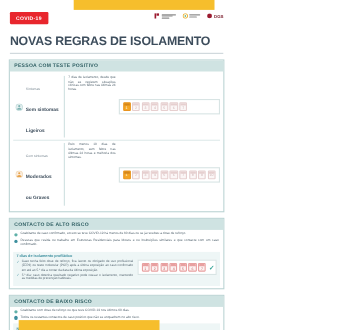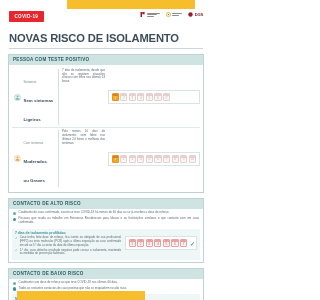--- a/index.html
+++ b/index.html
@@ -155,21 +155,21 @@
       <div class="logo">
         <svg class="logo-mark" viewBox="0 0 10 10">
           <circle cx="5" cy="5" r="4.4" fill="#9b1b30"></circle>
         </svg>
         <span class="logo-txt">DGS</span>
       </div>
 
     </div>
   </div>
 
-  <div class="title">NOVAS RISCO DE ISOLAMENTO</div>
+  <div class="title">NOVAS REGRAS DE ISOLAMENTO</div>
   <div class="title-rule"></div>
 
   <div class="section">
     <div class="sec-head">PESSOA COM TESTE POSITIVO</div>
     <div class="sec-body">
 
       <div class="prow">
         <div class="pcell-sym">
           <svg class="sym-icon" viewBox="0 0 14 14">
             <circle cx="7" cy="7" r="6.4" fill="#e4eff0" stroke="#9cc6c4" stroke-width=".8"></circle>

